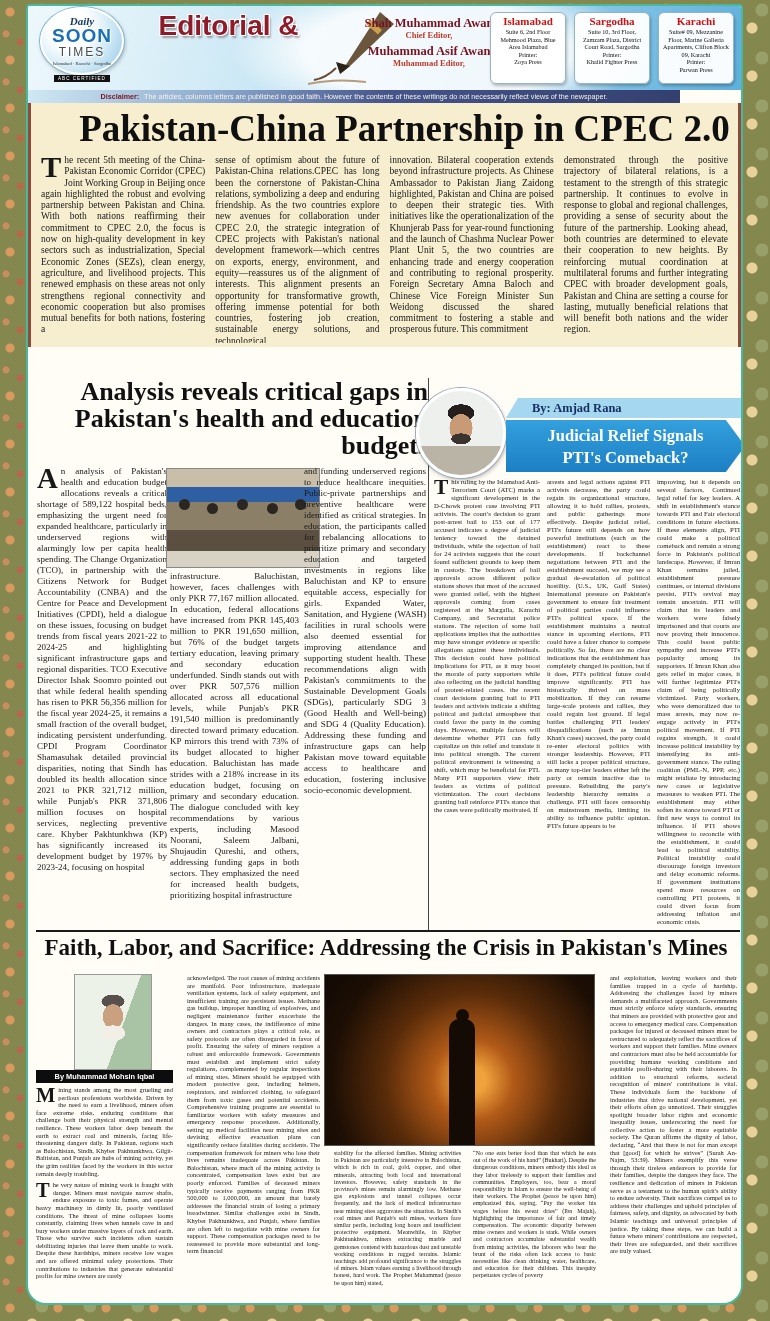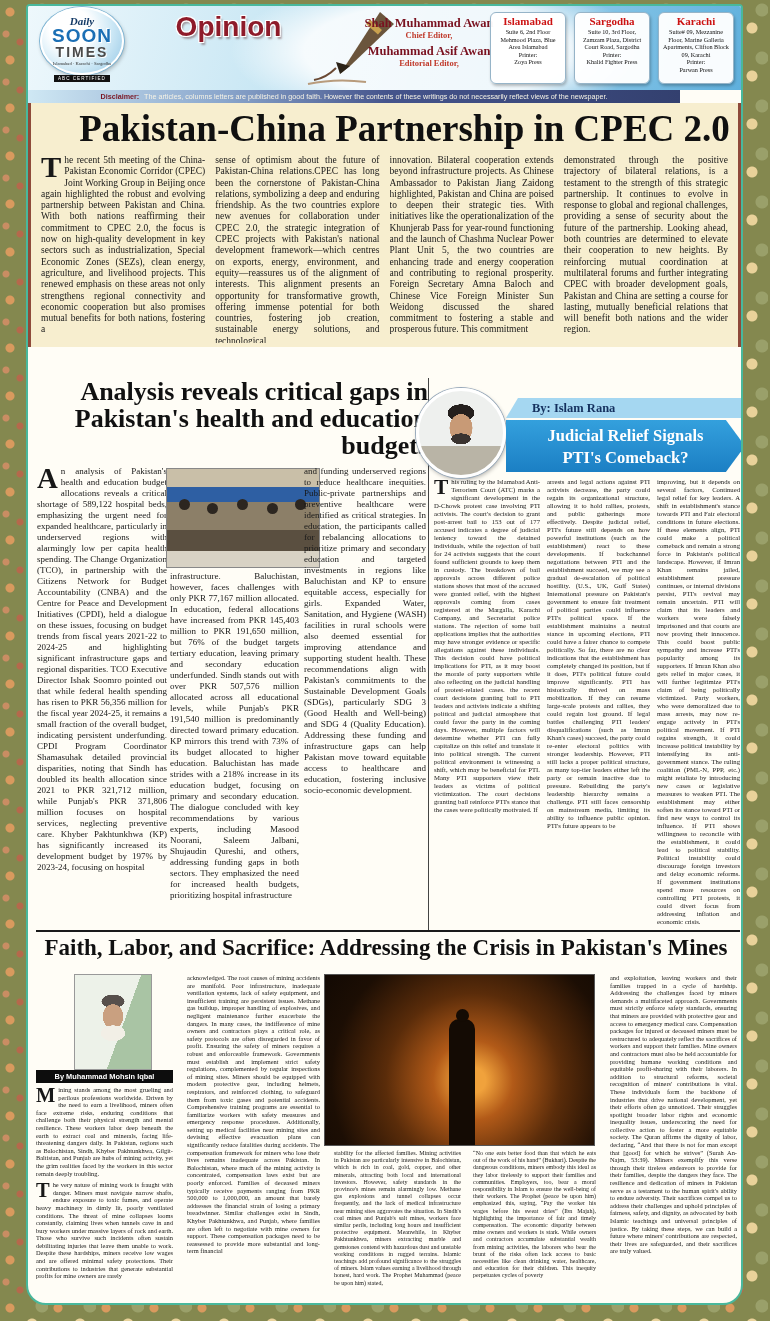--- a/index.html
+++ b/index.html
@@ -28,21 +28,21 @@
     background:linear-gradient(105deg,#eef8fc 0%,#c9e7f4 35%,#93cbe9 70%,#5fb0dd 100%);}
   #hdr:before{content:"";position:absolute;left:200px;top:-30px;width:420px;height:150px;
     background:radial-gradient(ellipse at 50% 50%, rgba(255,255,255,.85) 0 45%, rgba(255,255,255,0) 70%);}
   #logo{left:12px;top:1px;width:84px;height:68px;border-radius:50%;
     background:radial-gradient(circle at 35% 30%, #ffffff 0 30%, #cfe9f6 60%, #8fc4e4 100%);
     border:2px solid #ffffff;box-shadow:0 0 0 1px #7fb5d4,1px 2px 4px rgba(0,0,0,.3);
     text-align:center;box-sizing:border-box;padding-top:6px;}
   #logo .daily{font-style:italic;font-weight:bold;font-size:11px;color:#143a66;}
   #logo .soon{font-family:"Liberation Sans",sans-serif;font-weight:bold;font-size:19px;color:#1b6fb5;
     letter-spacing:1px;line-height:17px;text-shadow:1px 1px 0 #fff,-1px -1px 0 #fff;}
-  #logo .times{font-family:"Liberation Sans",sans-serif;font-weight:bold;font-size:14px;color:#4a4a4a;
+  #logo .times{font-family:"Liberation Sans",sans-serif;font-weight:normal;font-size:12px;color:#4a4a4a;
     letter-spacing:2px;line-height:16px;text-shadow:1px 1px 0 #fff;}
   #logo .cities{font-size:4.6px;color:#333;margin-top:1px;}
   #logo .cert{display:inline-block;background:#111;color:#fff;font-family:"Liberation Sans",sans-serif;
     font-size:4.6px;padding:1px 4px;margin-top:1px;letter-spacing:1px;}
   #main-title{left:103px;top:4px;width:195px;height:76px;text-align:center;
     font-family:"Liberation Sans",sans-serif;font-weight:bold;color:#8e1b2a;}
   #main-title .t1{font-size:28px;line-height:32px;}
   #main-title .t2{font-size:28px;line-height:34px;}
   .outline{text-shadow:-1px -1px 0 #fff,1px -1px 0 #fff,-1px 1px 0 #fff,1px 1px 0 #fff,2px 3px 2px rgba(60,0,0,.35);}
   #editors{left:330px;top:10px;width:142px;text-align:center;}
@@ -113,36 +113,36 @@
   <div id="hdr" class="abs">
     <div id="logo" class="abs">
       <div class="daily">Daily</div>
       <div class="soon">SOON</div>
       <div class="times">TIMES</div>
       <div class="cities">Islamabad · Karachi · Sargodha</div>
       <span class="cert">ABC CERTIFIED</span>
     </div>
 
     <div id="main-title" class="abs">
-      <div class="t2 outline">Opinion</div>
+      <div class="t1 outline">Editorial &amp;</div>
     </div>
 
     <svg class="abs" style="left:278px;top:2px;" width="92" height="80" viewBox="0 0 92 80">
       <path d="M74 4 L88 16 L44 58 L34 66 Z" fill="#6b553c"></path>
       <path d="M44 58 L34 66 L30 54 Z" fill="#2c2318"></path>
       <rect x="60" y="16" width="16" height="6" transform="rotate(42 68 19)" fill="#c9a14e"></rect>
       <path d="M30 60 Q20 70 8 72" stroke="#6b4a35" stroke-width="2" fill="none"></path>
       <path d="M2 76 Q30 70 60 74" stroke="#b89b7c" stroke-width="2" fill="none"></path>
     </svg>
 
     <div id="editors" class="abs">
       <div class="en">Shah Muhammad Awan</div>
       <div class="er">Chief Editor,</div>
       <div class="en">Muhammad Asif Awan</div>
-      <div class="er">Editorial Editor,</div>
+      <div class="er">Muhammad Editor,</div>
     </div>
 
     <div class="office abs" style="left:546px;">
       <div class="city">Sargodha</div>
       <div class="addr">Suite 10, 3rd Floor, Zamzam Plaza, District Court Road, Sargodha</div>
       <div class="pl">Printer:</div>
       <div class="pn">Khalid Fighter Press</div>
     </div>
     <div class="office abs" style="left:462px;">
       <div class="city">Islamabad</div>
@@ -180,21 +180,21 @@
     <span class="head" style="left:40px;top:34px;"></span>
     <span class="head" style="left:70px;top:30px;"></span>
     <span class="head" style="left:100px;top:34px;"></span>
     <span class="head" style="left:128px;top:30px;"></span>
   </div>
   <div class="abs body-txt" style="left:142px;top:565px;width:129px;height:357px;font-size:9px;line-height:11px;">infrastructure. Baluchistan, however, faces challenges with only PKR 77,167 million allocated. In education, federal allocations have increased from PKR 145,403 million to PKR 191,650 million, but 76% of the budget targets tertiary education, leaving primary and secondary education underfunded. Sindh stands out with over PKR 507,576 million allocated across all educational levels, while Punjab's PKR 191,540 million is predominantly directed toward primary education. KP mirrors this trend with 73% of its budget allocated to higher education. Baluchistan has made strides with a 218% increase in its education budget, focusing on primary and secondary education. The dialogue concluded with key recommendations by various experts, including Masood Noorani, Saleem Jalbani, Shujaudin Qureshi, and others, addressing funding gaps in both sectors. They emphasized the need for increased health budgets, prioritizing hospital infrastructure</div>
   <div class="abs an-col body-txt" style="left:276px;width:122px;">and funding underserved regions to reduce healthcare inequities. Public-private partnerships and preventive healthcare were identified as critical strategies. In education, the participants called for rebalancing allocations to prioritize primary and secondary education and targeted investments in regions like Baluchistan and KP to ensure equitable access, especially for girls. Expanded Water, Sanitation, and Hygiene (WASH) facilities in rural schools were also deemed essential for improving attendance and supporting student health. These recommendations align with Pakistan's commitments to the Sustainable Development Goals (SDGs), particularly SDG 3 (Good Health and Well-being) and SDG 4 (Quality Education). Addressing these funding and infrastructure gaps can help Pakistan move toward equitable access to healthcare and education, fostering inclusive socio-economic development.</div>
 
   <div id="vline" class="abs"></div>
   <div id="aj-photo" class="abs"></div>
-  <div id="aj-byline" class="abs">By: Islam Rana</div>
+  <div id="aj-byline" class="abs">By: Amjad Rana</div>
   <div id="aj-banner" class="abs">
     <div style="width:190px;margin:0 auto;">Judicial Relief Signals PTI's Comeback?</div>
   </div>
   <div class="abs j-col body-txt dc" style="left:406px;width:106px;">This ruling by the Islamabad Anti-Terrorism Court (ATC) marks a significant development in the D-Chowk protest case involving PTI activists. The court's decision to grant post-arrest bail to 153 out of 177 accused indicates a degree of judicial leniency toward the detained individuals, while the rejection of bail for 24 activists suggests that the court found sufficient grounds to keep them in custody. The breakdown of bail approvals across different police stations shows that most of the accused were granted relief, with the highest approvals coming from cases registered at the Margalla, Karachi Company, and Secretariat police stations. The rejection of some bail applications implies that the authorities may have stronger evidence or specific allegations against these individuals. This decision could have political implications for PTI, as it may boost the morale of party supporters while also reflecting on the judicial handling of protest-related cases. the recent court decisions granting bail to PTI leaders and activists indicate a shifting political and judicial atmosphere that could favor the party in the coming days. However, multiple factors will determine whether PTI can fully capitalize on this relief and translate it into political strength. The current political environment is witnessing a shift, which may be beneficial for PTI. Many PTI supporters view their leaders as victims of political victimization. The court decisions granting bail reinforce PTI's stance that the cases were politically motivated. If</div>
   <div class="abs j-col body-txt" style="left:519px;width:103px;">arrests and legal actions against PTI activists decrease, the party could regain its organizational structure, allowing it to hold rallies, protests, and public gatherings more effectively. Despite judicial relief, PTI's future still depends on how powerful institutions (such as the establishment) react to these developments. If backchannel negotiations between PTI and the establishment succeed, we may see a gradual de-escalation of political hostility. (U.S., UK, Gulf States) International pressure on Pakistan's government to ensure fair treatment of political parties could influence PTI's political space. If the establishment maintains a neutral stance in upcoming elections, PTI could have a fairer chance to compete politically. So far, there are no clear indications that the establishment has completely changed its position, but if it does, PTI's political future could improve significantly. PTI has historically thrived on mass mobilization. If they can resume large-scale protests and rallies, they could regain lost ground. If legal battles challenging PTI leaders' disqualifications (such as Imran Khan's cases) succeed, the party could re-enter electoral politics with stronger leadership. However, PTI still lacks a proper political structure, as many top-tier leaders either left the party or remain inactive due to pressure. Rebuilding the party's leadership hierarchy remains a challenge. PTI still faces censorship on mainstream media, limiting its ability to influence public opinion. PTI's future appears to be</div>
   <div class="abs j-col body-txt" style="left:629px;width:83px;">improving, but it depends on several factors, Continued legal relief for key leaders. A shift in establishment's stance towards PTI and Fair electoral conditions in future elections. If these elements align, PTI could make a political comeback and remain a strong force in Pakistan's political landscape. However, if Imran Khan remains jailed, establishment pressure continues, or internal divisions persist, PTI's revival may remain uncertain. PTI will claim that its leaders and workers were falsely imprisoned and that courts are now proving their innocence. This could boost public sympathy and increase PTI's popularity among its supporters. If Imran Khan also gets relief in major cases, it will further legitimize PTI's claim of being politically victimized. Party workers, who were demoralized due to mass arrests, may now re-engage actively in PTI's political movement. If PTI regains strength, it could increase political instability by intensifying its anti-government stance. The ruling coalition (PML-N, PPP, etc.) might retaliate by introducing new cases or legislative measures to weaken PTI. The establishment may either soften its stance toward PTI or find new ways to control its influence. If PTI shows willingness to reconcile with the establishment, it could lead to political stability. Political instability could discourage foreign investors and delay economic reforms. If government institutions spend more resources on controlling PTI protests, it could divert focus from addressing inflation and economic crisis.</div>
 
   <div id="rule" class="abs"></div>
   <div id="mi-h" class="abs">Faith, Labor, and Sacrifice: Addressing the Crisis in Pakistan's Mines</div>
   <div id="mi-photo" class="abs"></div>

